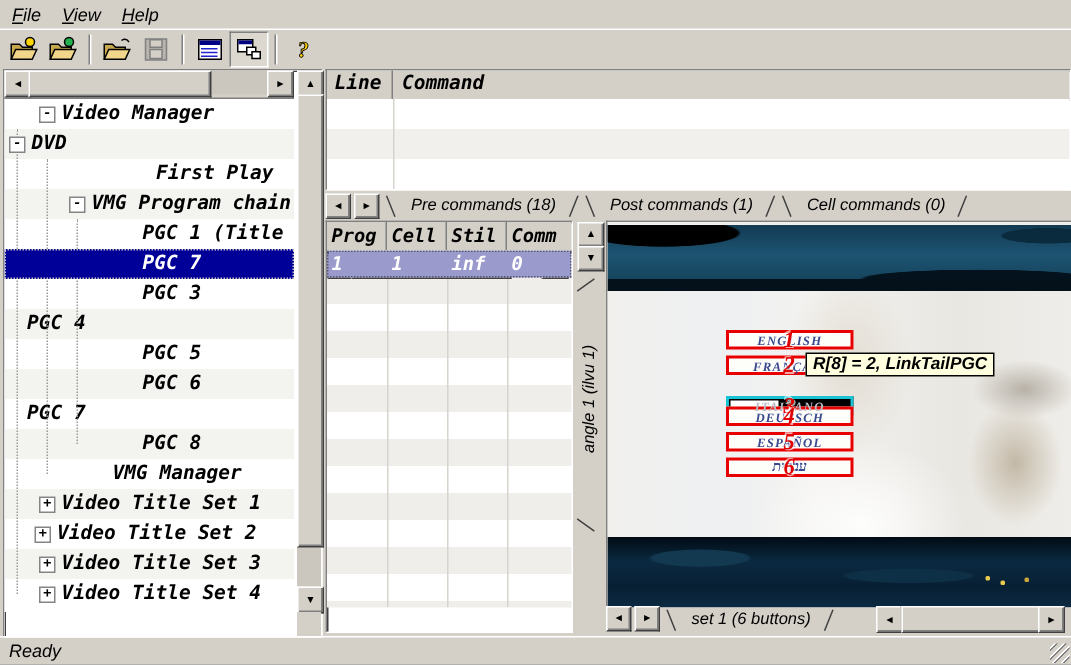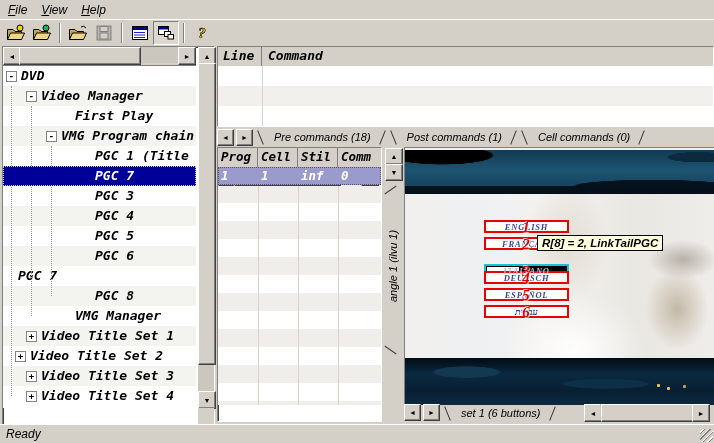--- a/index.html
+++ b/index.html
@@ -203,35 +203,35 @@
       <svg width="14" height="18" viewBox="0 0 14 18">
         <text x="7" y="14" text-anchor="middle" font-size="15" font-family="Liberation Serif,serif" font-weight="bold" fill="#ffd400" stroke="#000" stroke-width="0.6">?</text>
       </svg>
     </span>
   </div>
 
   <div class="abs treepane sunken">
     <div class="abs tree-header">Domain</div>
 
     <div class="tree-body">
+      <div class="trow" style="padding-left:23px"><span class="expander">-</span><span>Video Manager</span></div>
       <div class="trow" style="padding-left:3px"><span class="expander">-</span><span>DVD</span></div>
-      <div class="trow" style="padding-left:23px"><span class="expander">-</span><span>Video Manager</span></div>
-      <div class="trow" style="padding-left:57px"><span class="expander"></span><span>First Play</span></div>
+      <div class="trow" style="padding-left:86px"><span class="expander"></span><span>First Play</span></div>
       <div class="trow" style="padding-left:43px"><span class="expander">-</span><span>VMG Program chain</span></div>
       <div class="trow" style="padding-left:77px"><span class="expander"></span><span>PGC 1 (Title me</span></div>
       <div class="trow sel" style="padding-left:77px"><span class="expander"></span><span>PGC 7</span></div>
       <div class="trow" style="padding-left:77px"><span class="expander"></span><span>PGC 3</span></div>
-      <div class="trow" style="padding-left:77px"><span class="expander"></span><span>PGC 4</span></div>
+      <div class="trow" style=""><span class="expander"></span><span>PGC 4</span></div>
       <div class="trow" style="padding-left:77px"><span class="expander"></span><span>PGC 5</span></div>
       <div class="trow" style="padding-left:77px"><span class="expander"></span><span>PGC 6</span></div>
       <div class="trow" style=""><span class="expander"></span><span>PGC 7</span></div>
       <div class="trow" style="padding-left:77px"><span class="expander"></span><span>PGC 8</span></div>
       <div class="trow" style="padding-left:57px"><span class="expander"></span><span>VMG Manager</span></div>
       <div class="trow" style="padding-left:23px"><span class="expander">+</span><span>Video Title Set 1</span></div>
-      <div class="trow" style="padding-left:12px"><span class="expander">+</span><span>Video Title Set 2</span></div>
+      <div class="trow" style="padding-left:20px"><span class="expander">+</span><span>Video Title Set 2</span></div>
       <div class="trow" style="padding-left:23px"><span class="expander">+</span><span>Video Title Set 3</span></div>
       <div class="trow" style="padding-left:23px"><span class="expander">+</span><span>Video Title Set 4</span></div>
       <div class="guide" style="left:8px;top:20px;height:310px"></div>
       <div class="guide" style="left:28px;top:40px;height:210px"></div>
       <div class="guide" style="left:48px;top:80px;height:150px"></div>
     </div>
 
     <div class="abs tree-vscroll">
       <div class="sbtn raised abs" style="left:0;top:0;width:16px;height:16px">
           <span>▲</span>

